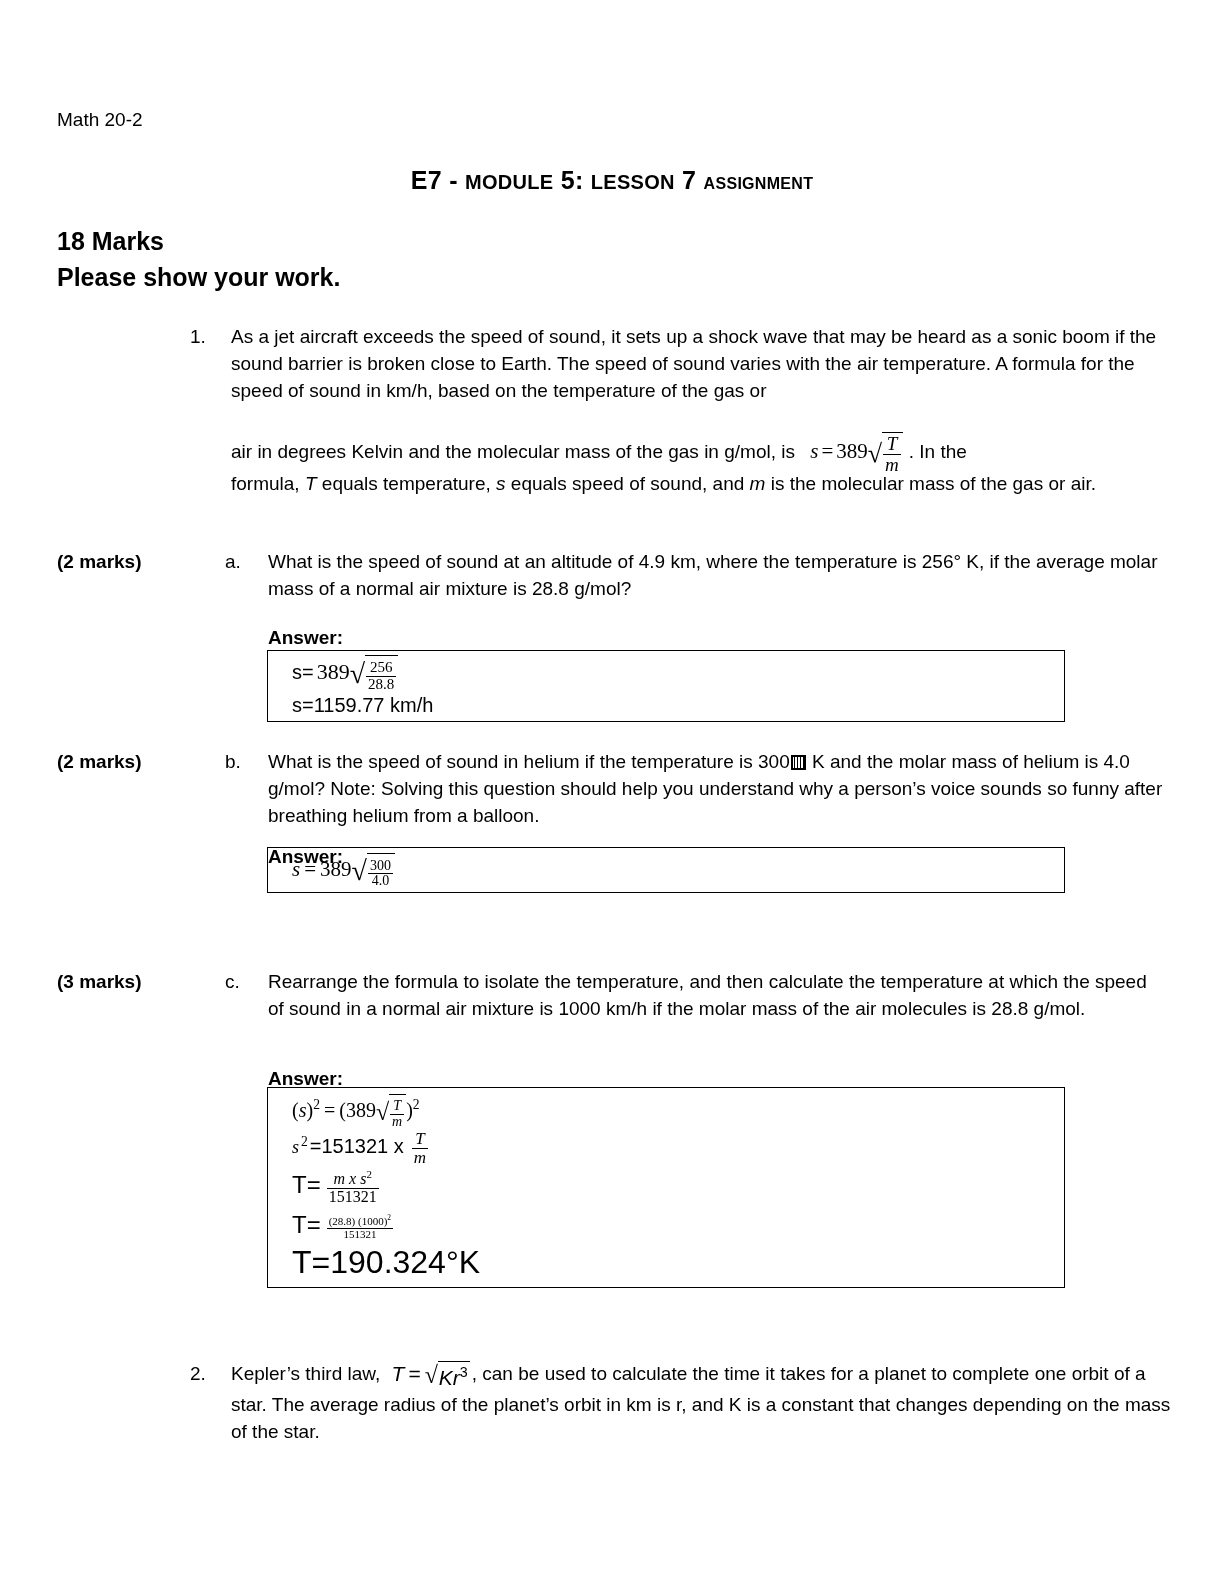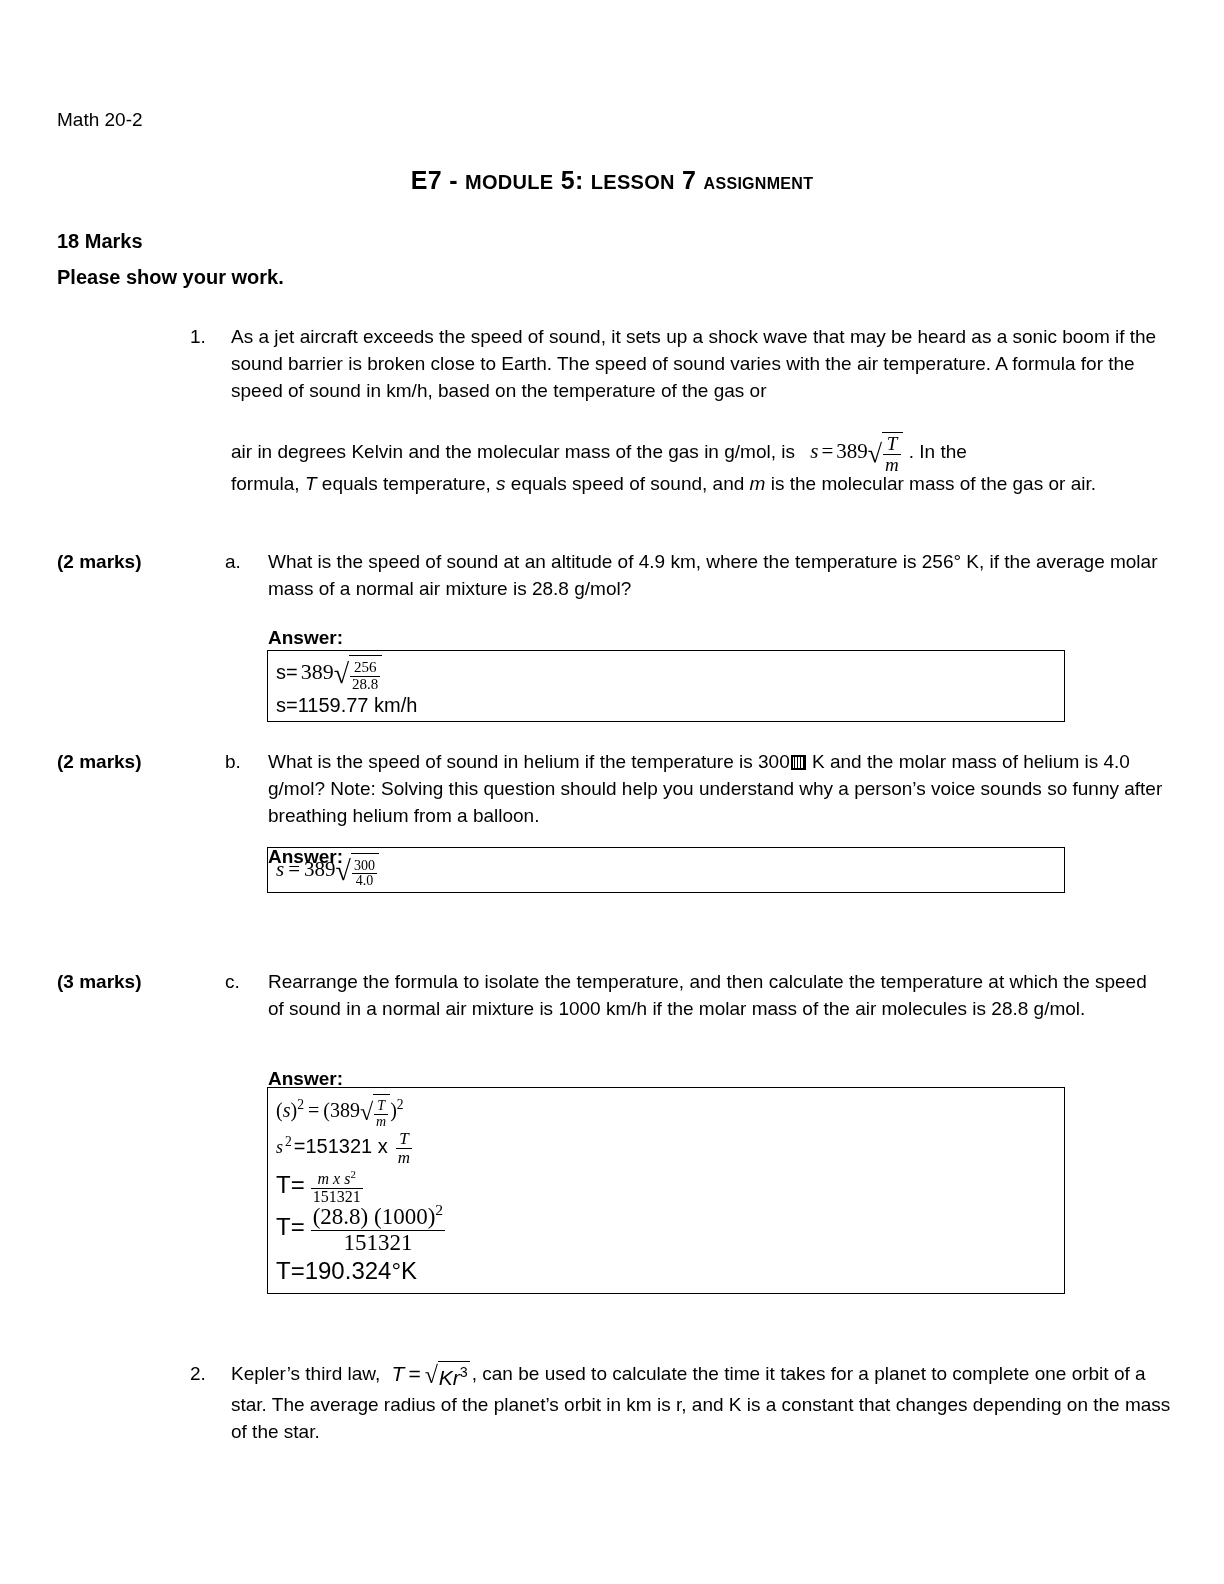--- a/index.html
+++ b/index.html
@@ -52,21 +52,21 @@
   .doc-title .sc-small {
     font-size: 16px;
     text-transform: uppercase;
     font-weight: bold;
   }
 
   .marks-heading {
     position: absolute;
     left: 57px;
     top: 223px;
-    font-size: 20px;
+    font-size: 25px;
     font-weight: bold;
     line-height: 36px;
   }
   .marks-heading div { white-space: nowrap; }
 
   
   .q-num {
     position: absolute;
     font-size: 19px;
     line-height: 27px;
@@ -163,21 +163,21 @@
     font-size: 19px;
     font-weight: bold;
     line-height: 24px;
   }
   .answer-box {
     position: absolute;
     left: 267px;
     width: 798px;
     border: 1.5px solid #000;
     box-sizing: border-box;
-    padding: 4px 8px 3px 8px;
+    padding: 4px 8px 3px 24px;
   }
   .ans-line {
     font-size: 20px;
     line-height: 26px;
     white-space: nowrap;
   }
   .ans-line.tall { line-height: 34px; }
   .ans-big {
     font-size: 23px;
     font-family: "Liberation Sans", sans-serif;
@@ -252,25 +252,25 @@
 
     <div class="ans-line" style="line-height:34px;">
       <span class="math-serif" style="font-size:18px;">s</span><sup class="exp exp-up" style="font-family:'Liberation Serif',serif; margin-left:2px;">2</sup><span style="font-size:20px; margin-left:2px;">=151321 x</span><span class="frac math-serif" style="font-size:17px; margin-left:8px;"><span class="num">T</span><span class="den">m</span></span>
     </div>
 
     <div class="ans-line" style="line-height:38px;">
       <span class="ans-big" style="font-size:24px;">T=</span><span class="frac math-serif" style="font-size:16px; margin-left:6px;"><span class="num"><span>m x s</span><sup class="exp exp-up">2</sup></span><span class="den" style="font-style:normal;">151321</span></span>
     </div>
 
     <div class="ans-line" style="line-height:40px;">
-      <span class="ans-big" style="font-size:24px;">T=</span><span class="frac math-serif" style="font-style:normal; font-size:23px; margin-left:6px;"><span class="num"><span>(28.8) (1000)</span><sup class="exp exp-up">2</sup></span><span class="den">151321</span></span>
+      <span class="ans-big" style="font-size:24px;">T=</span><span class="frac math-serif" style="font-style:normal; font-size:11px; margin-left:6px;"><span class="num"><span>(28.8) (1000)</span><sup class="exp exp-up">2</sup></span><span class="den">151321</span></span>
     </div>
 
     <div class="ans-line" style="line-height:32px;">
-      <span class="ans-big" style="font-size:24px;margin-top:36px;">T=190.324°K</span>
+      <span class="ans-big" style="font-size:32px;margin-top:36px;">T=190.324°K</span>
     </div>
   </div>
 
   <div class="q-num" style="left:190px; top:1360px;">2.</div>
 
   <div class="q-body" style="left:231px; top:1360px; width:940px;">
     <span>Kepler’s third law,</span>
     <span class="math-inline" style="font-size:21px; margin:0 2px 0 6px;">
       <i class="var">T</i><span style="margin:0 4px;">=</span><span class="radical"><span class="sign" style="font-size:24px;">√</span><span class="rad" style="padding-top:2px;text-align:right;"><i class="var">Kr</i><sup class="exp exp-up">3</sup></span></span>
     </span><span>, can be used to calculate the time it takes for a planet to complete one orbit of a star. The average radius of the planet’s orbit in km is r, and K is a constant that changes depending on the mass of the star.</span>

